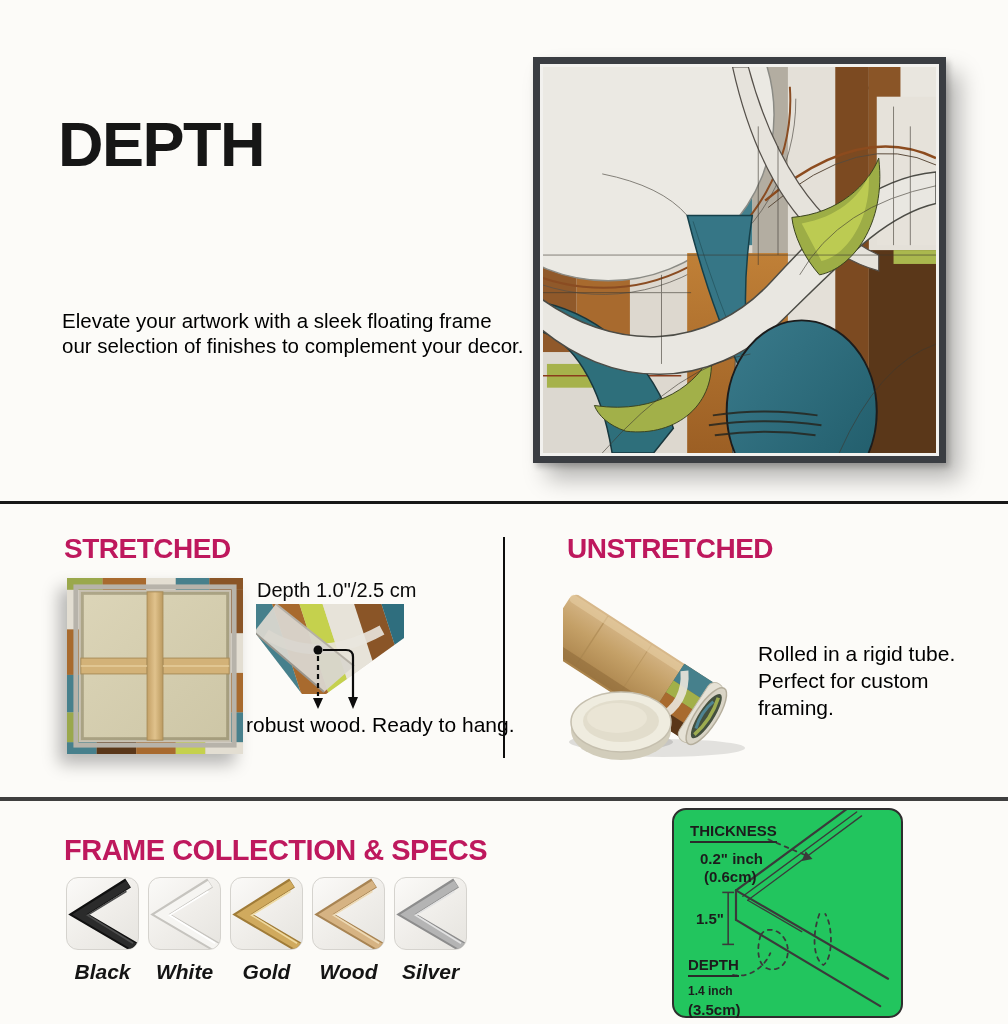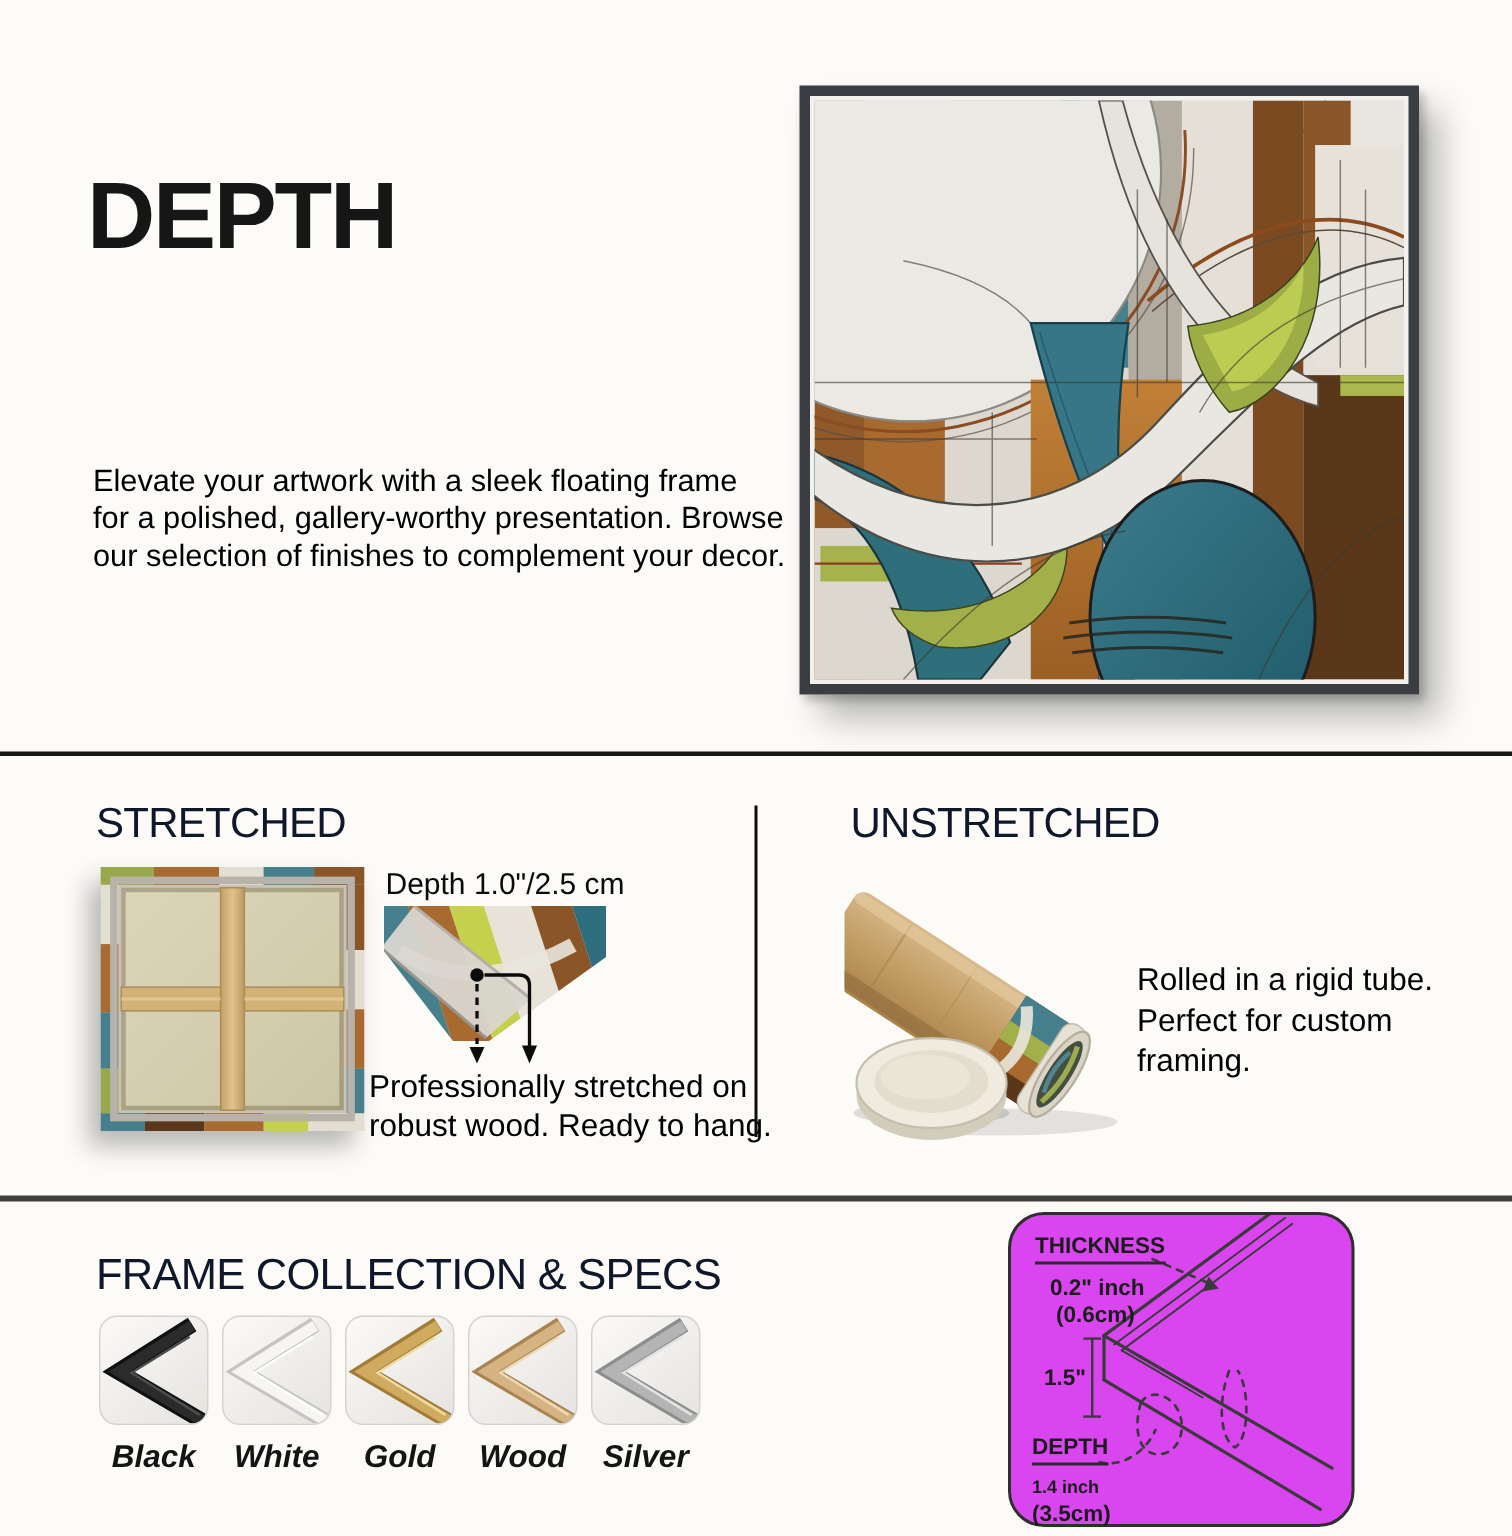--- a/index.html
+++ b/index.html
@@ -20,21 +20,21 @@
     left:533px;top:57px;width:413px;height:406px;box-sizing:border-box;
     border:7px solid #3a3d42;background:#f2f1ee;padding:3px;
     box-shadow:14px 16px 22px rgba(0,0,0,.28), 3px 4px 6px rgba(0,0,0,.22);
   }
   .art-frame svg{display:block;width:100%;height:100%;}
   
   .divider1{left:0;top:501px;width:1008px;height:3px;background:#171717;}
   .divider2{left:0;top:797px;width:1008px;height:4px;background:#3f3f3f;}
   .vdivider{left:503px;top:537px;width:2px;height:221px;background:#0d0d0d;}
   
-  .sec-head{font-size:28px;font-weight:400;letter-spacing:-0.5px;color:#0f172a;}
+  .sec-head{font-size:28px;font-weight:700;letter-spacing:-0.5px;color:#be185d;}
   
   .canvas-back{
     left:67px;top:578px;width:176px;height:176px;
     box-shadow:-8px 10px 16px rgba(0,0,0,.28);
   }
   .depth-note{left:257px;top:579px;font-size:20px;color:#0a0a0a;}
   .corner-detail{left:256px;top:604px;width:150px;height:108px;}
   .caption{font-size:21px;line-height:26px;color:#000;}
   
   .tube-img{left:563px;top:572px;width:188px;height:192px;}
@@ -44,38 +44,37 @@
   .swatch-tile{
     width:73px;height:73px;border-radius:12px;border:1px solid #d5d3ce;
     background:linear-gradient(140deg,#fbfaf8 0%,#efede9 55%,#e6e4df 100%);
     box-sizing:border-box;overflow:hidden;
   }
   .swatch-tile svg{display:block;width:100%;height:100%;}
   .swatch-label{margin-top:10px;font-size:21px;font-weight:700;color:#141414;}
   
   .spec-box{
     left:672px;top:808px;width:231px;height:210px;box-sizing:border-box;
-    border:2.5px solid #2e2e2e;border-radius:24px;background:#d946ef;
+    border:2.5px solid #2e2e2e;border-radius:14px;background:#22c55e;
   }
   .spec-box svg{position:absolute;left:0;top:0;width:100%;height:100%;}
   .spec-text{position:absolute;font-weight:700;color:#1c1c1c;}
   .u{border-bottom:2px solid #2a2a2a;padding-bottom:2px;}
 </style>
 </head>
 <body>
 
 <div class="page">
 
   <div class="abs hero-title">
     <div>DEPTH</div>
   </div>
 
   <div class="abs hero-desc">
     <div>Elevate your artwork with a sleek floating frame</div>
-    <div>for a polished, gallery-worthy presentation. Browse</div>
     <div>our selection of finishes to complement your decor.</div>
   </div>
 
   <div class="abs art-frame">
     <svg viewBox="0 0 398 390" preserveAspectRatio="none">
       <defs>
         <linearGradient id="tealGrad" x1="0" y1="0" x2="1" y2="1">
           <stop offset="0" stop-color="#3a7b8c"></stop>
             <stop offset="1" stop-color="#1f5a68"></stop>
         </linearGradient>
@@ -213,21 +212,20 @@
         <circle cx="62" cy="46" r="4.5" fill="#0c0c0c"></circle>
         <line x1="62" y1="52" x2="62" y2="92" stroke="#0c0c0c" stroke-width="2.2" stroke-dasharray="5,4"></line>
         <polygon points="57,94 67,94 62,105" fill="#0c0c0c"></polygon>
         <path d="M67,46 L90,46 Q97,46 97,53 L97,94" stroke="#0c0c0c" stroke-width="2.2" fill="none"></path>
         <polygon points="92,93 102,93 97,105" fill="#0c0c0c"></polygon>
       </g>
     </svg>
   </div>
 
   <div class="abs caption" style="left:246px;top:712px;">
-    <div>Professionally stretched on</div>
     <div>robust wood. Ready to hang.</div>
   </div>
 
   <div class="abs vdivider"></div>
 
   <div class="abs sec-head" style="left:567px;top:533px;">UNSTRETCHED</div>
 
   <div class="abs tube-img">
     <svg viewBox="0 0 188 192">
       <defs>

